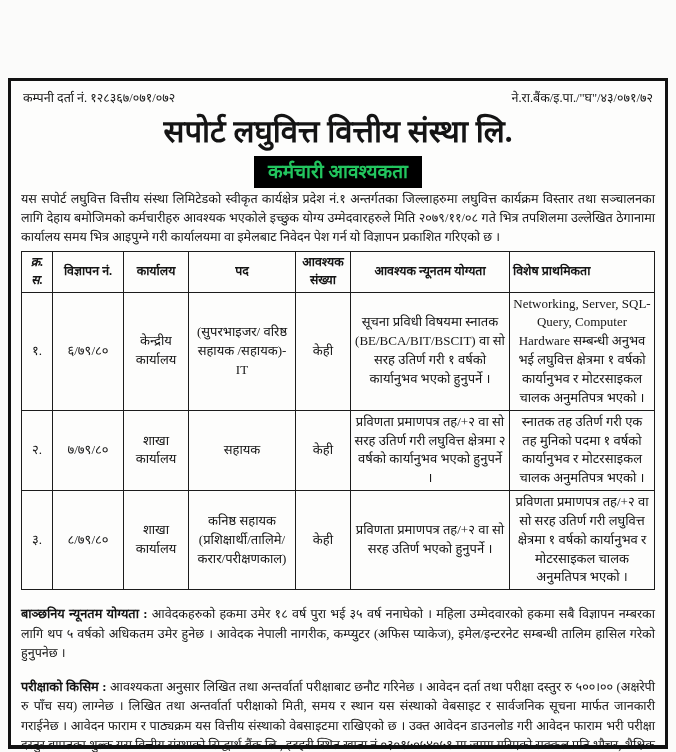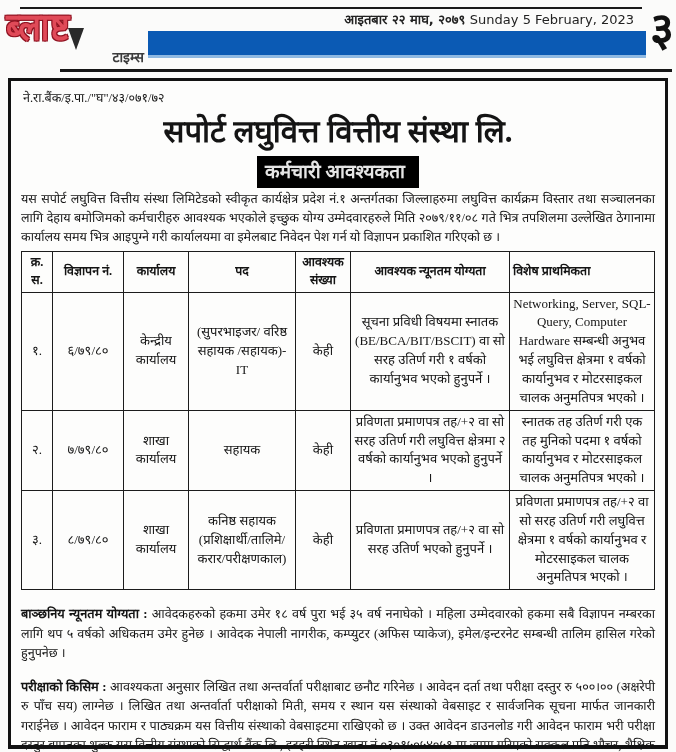--- a/index.html
+++ b/index.html
@@ -30,62 +30,48 @@
   .mast-rule{position:absolute;left:60px;right:4px;top:69px;height:3px;background:#161616;}
 
   
   .doc{position:absolute;left:8px;right:8px;top:78px;bottom:3px;
        background:#fdfdfc;border:3px solid #121212;border-bottom-width:4px;
        padding:6px 10px 4px 10px;box-sizing:border-box;}
   .regrow{display:flex;justify-content:space-between;font-size:12.5px;margin:2px 2px 0 2px;}
   .org-name{text-align:center;font-size:31px;font-weight:bold;margin-top:3px;}
   .org-sub{text-align:center;font-size:13.5px;font-weight:bold;margin-top:2px;}
   .ntitle-wrap{text-align:center;margin-top:5px;}
-  .ntitle{display:inline-block;background:#000;color:#e5e5e5;font-size:19px;font-weight:bold;
-          padding:2px 14px 4px 8px;}
+  .ntitle{display:inline-block;background:#000;color:#22c55e;font-size:19px;font-weight:bold;
+          padding:2px 14px 4px 14px;}
   .pubdate{text-align:center;font-size:12.5px;font-weight:bold;margin-top:3px;}
   .intro{font-size:12.6px;line-height:1.5;text-align:justify;margin-top:2px;}
 
   
   table{border-collapse:collapse;table-layout:fixed;width:100%;margin-top:4px;}
   th,td{border:1.5px solid #1c1c1c;text-align:center;vertical-align:middle;
         padding:2px 3px;font-size:13px;line-height:1.45;word-wrap:break-word;}
   th{font-weight:bold;font-size:12.4px;}
   th.right{text-align:left;padding-right:8px;}
-  .c1{width:24px;} .c2{width:64px;} .c3{width:58px;} .c4{width:100px;}
+  .c1{width:24px;font-style:italic;} .c2{width:64px;} .c3{width:58px;} .c4{width:100px;}
   .c5{width:48px;} .c6{width:152px;}
 
   
   .para{font-size:12.6px;line-height:1.52;text-align:justify;margin-top:15px;}
   .para b{font-size:12.8px;}
 </style>
 </head>
 <body>
 
 <div class="page">
 
-  <div class="masthead">
-    <div class="topline"></div>
-    <div class="logo">
-      <div class="logo-main" style="color: rgb(224, 74, 88);">ब्लाष्ट</div>
-      <div class="logo-nib"></div>
-      <div class="logo-sub">टाइम्स</div>
-    </div>
-    <div class="dateline">
-      <span>आइतबार २२ माघ, २०७९</span>
-      <span class="en">Sunday 5 February, 2023</span>
-    </div>
-    <div class="bluebar" style="background: rgb(11, 90, 180);"></div>
-    <div class="pagenum">३</div>
-    <div class="mast-rule"></div>
-  </div>
 
   <div class="doc">
 
     <div class="regrow">
+      <span>कम्पनी दर्ता नं. १२८३६७/०७१/०७२</span>
       <span>ने.रा.बैंक/इ.पा./"घ"/४३/०७१/७२</span>
     </div>
 
     <div class="org-name">सपोर्ट लघुवित्त वित्तीय संस्था लि.</div>
 
     <div class="ntitle-wrap">
       <span class="ntitle">कर्मचारी आवश्यकता</span>
     </div>
 
     <div class="intro">यस सपोर्ट लघुवित्त वित्तीय संस्था लिमिटेडको स्वीकृत कार्यक्षेत्र प्रदेश नं.१ अन्तर्गतका जिल्लाहरुमा लघुवित्त कार्यक्रम विस्तार तथा सञ्चालनका लागि देहाय बमोजिमको कर्मचारीहरु आवश्यक भएकोले इच्छुक योग्य उम्मेदवारहरुले मिति २०७९/११/०८ गते भित्र तपशिलमा उल्लेखित ठेगानामा कार्यालय समय भित्र आइपुग्ने गरी कार्यालयमा वा इमेलबाट निवेदन पेश गर्न यो विज्ञापन प्रकाशित गरिएको छ ।</div>

